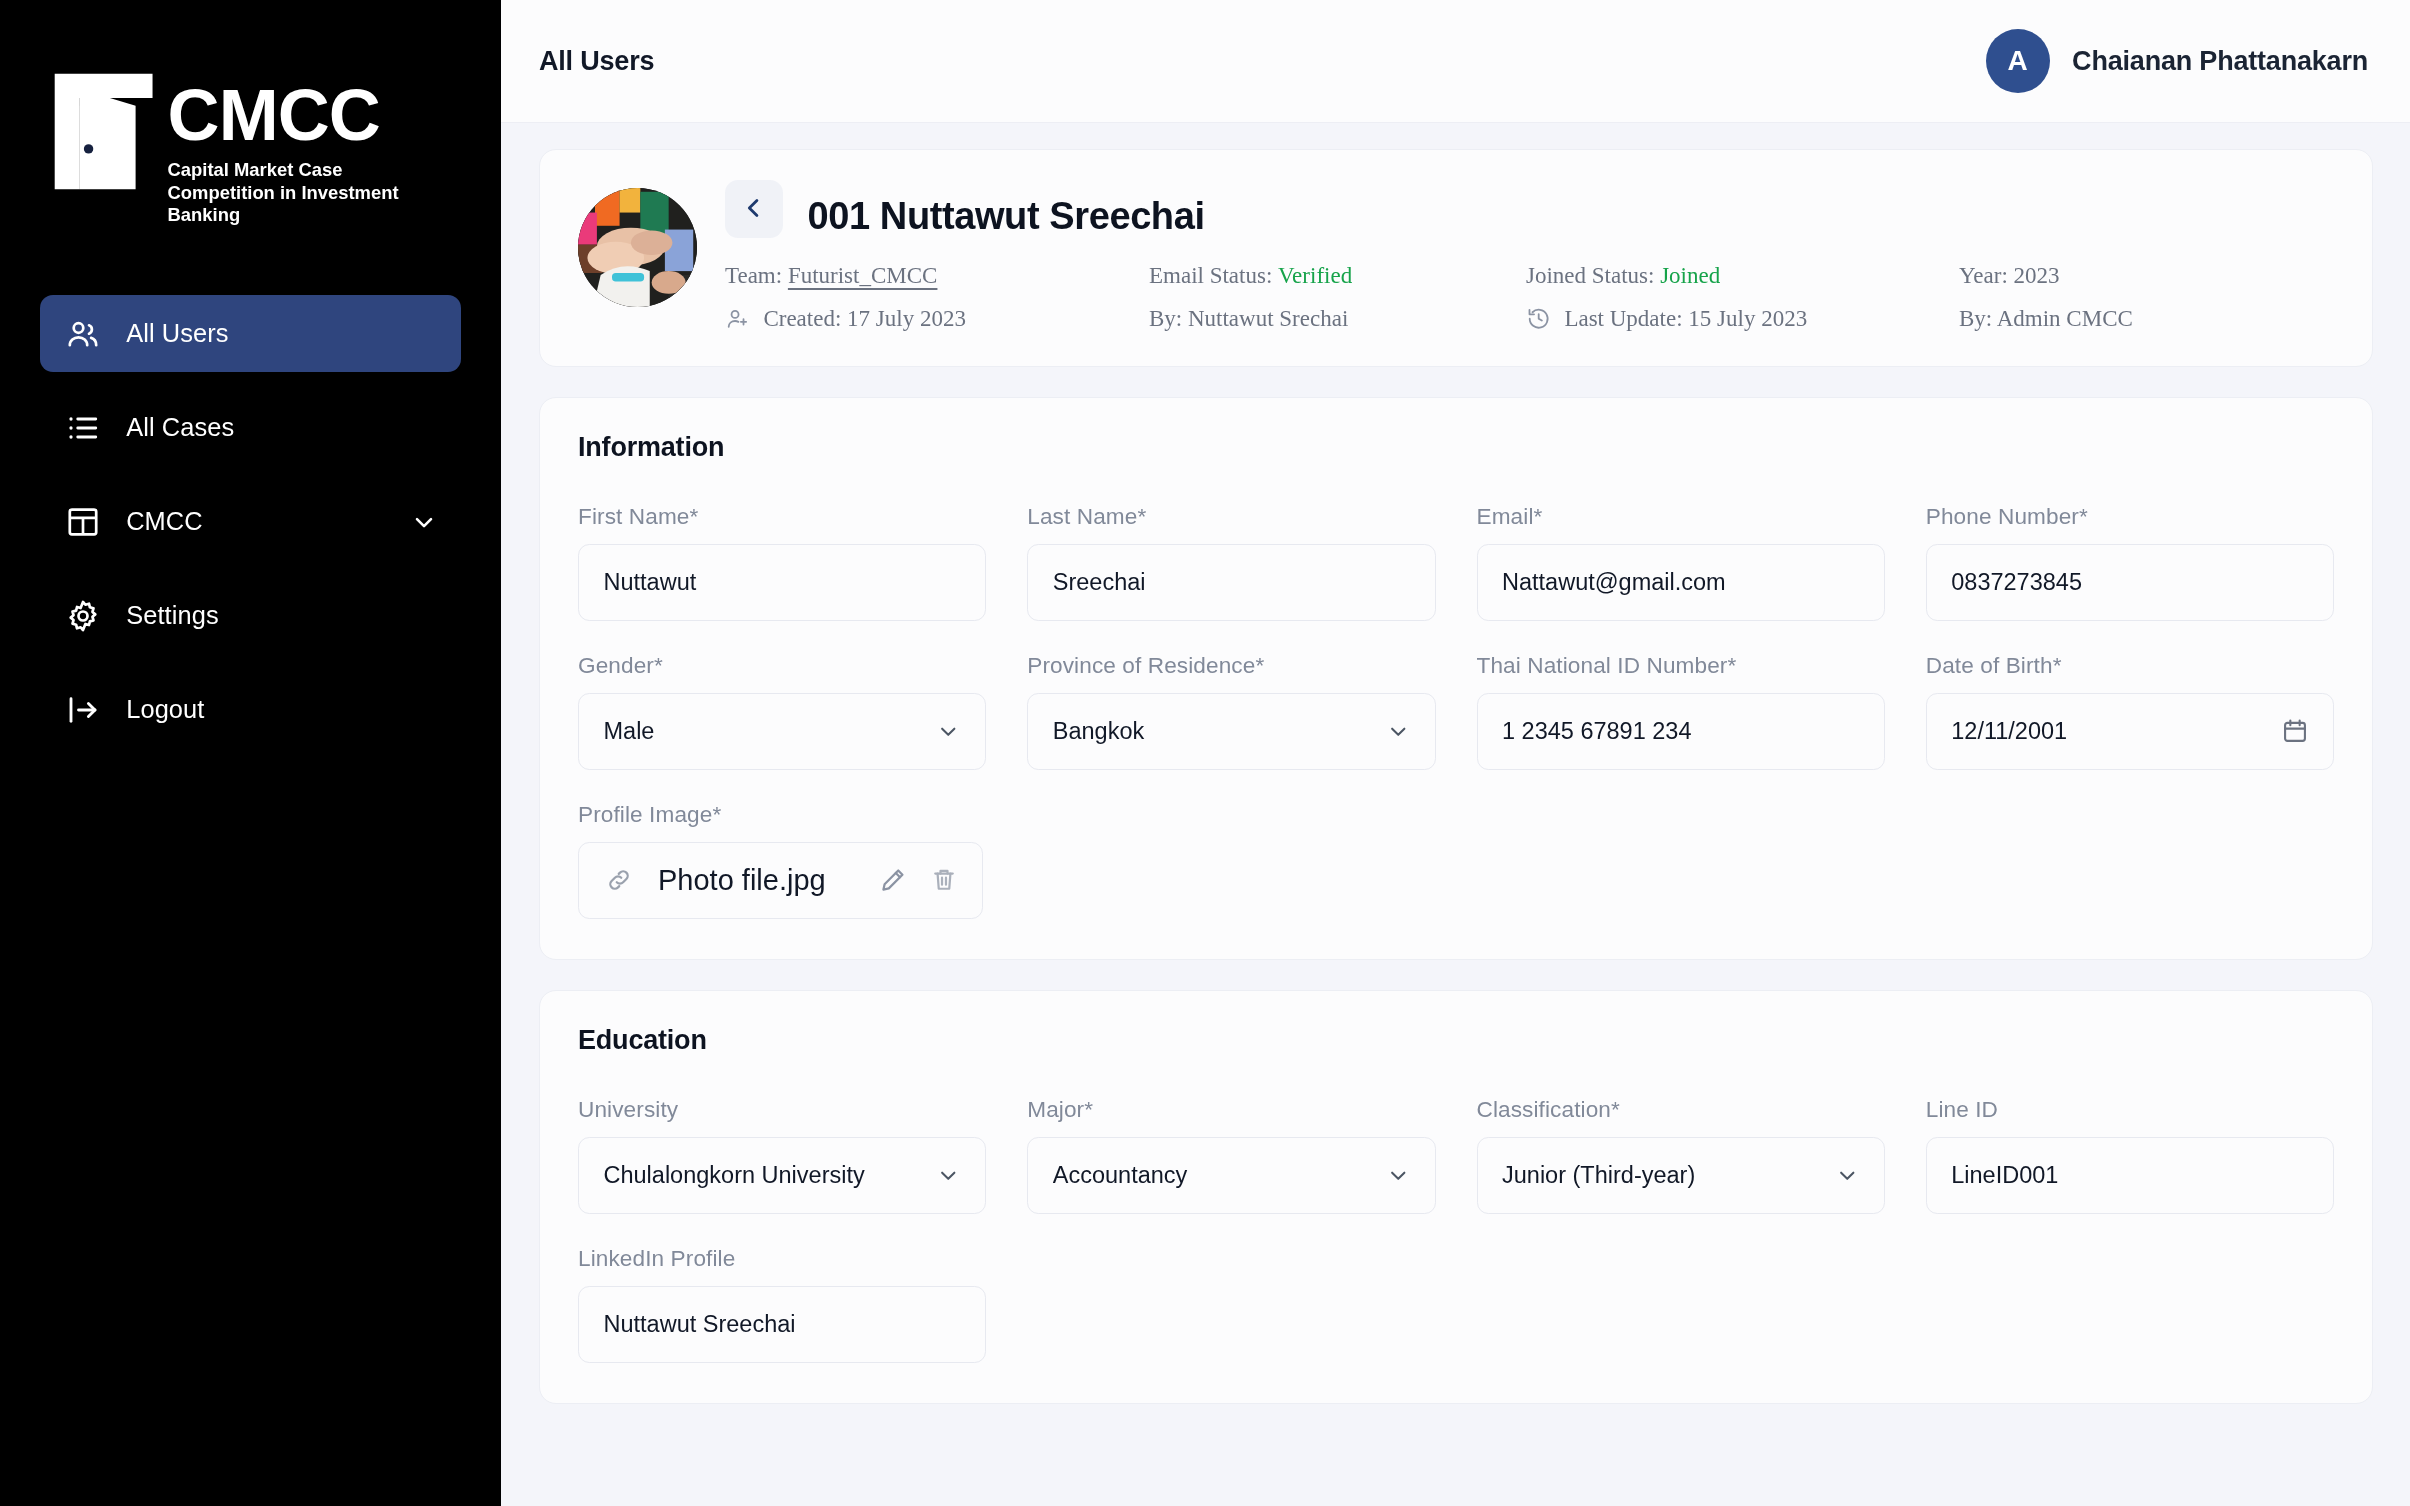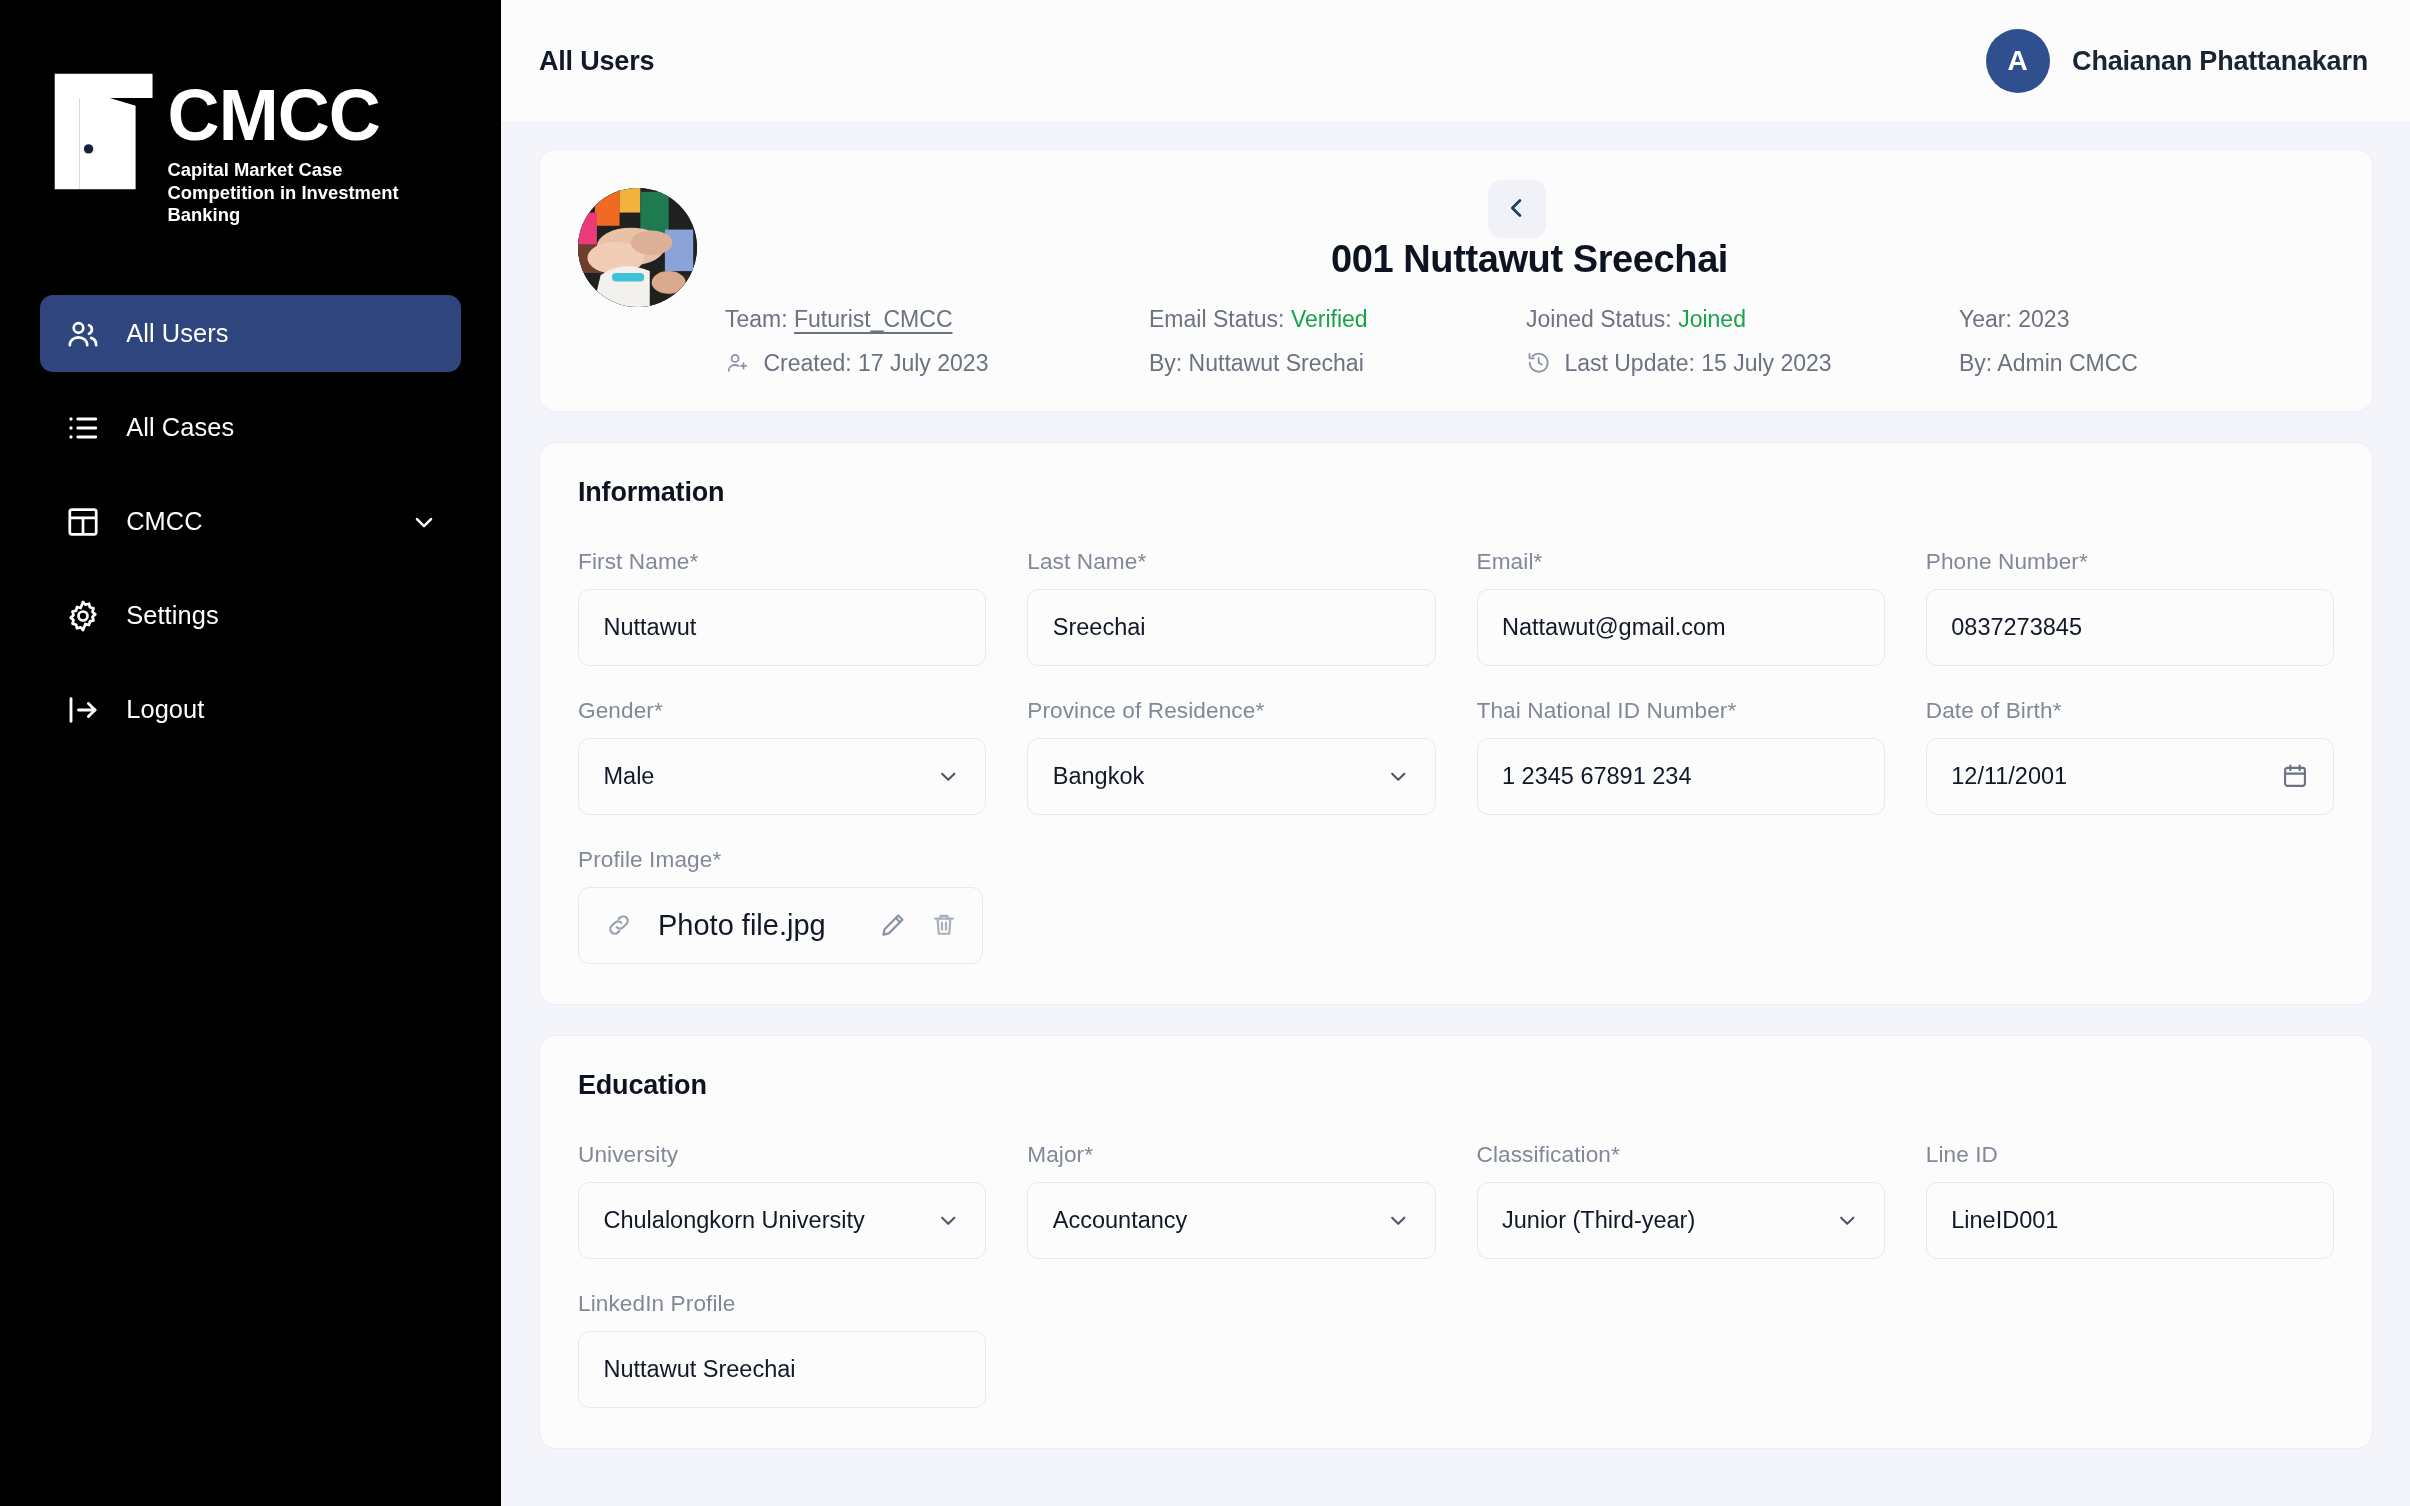--- a/index.html
+++ b/index.html
@@ -73,37 +73,38 @@
   }
 
   
   .profile-card { padding: 30px 38px 34px 38px; display: flex; }
   .profile-photo {
     width: 119px; height: 119px; border-radius: 50%;
     flex: 0 0 119px; overflow: hidden; margin-right: 28px; margin-top: 7.5px;
     background: #2b2b2b;
   }
   .profile-body { flex: 1 1 auto; min-width: 0; }
-  .profile-head { display: flex; align-items: center; margin-bottom: 24.5px; flex-direction: column; }
+  .profile-head { display: flex; align-items: flex-end; margin-bottom: 24.5px; }
   .back-btn {
     width: 58px; height: 58px; border-radius: 13px;
     background: #f0f2f7; border: none; cursor: pointer;
     display: flex; align-items: center; justify-content: center;
     margin-right: 24.5px;
   }
   .profile-name { font-size: 38px; font-weight: 700; color: #0d1320; letter-spacing: -0.4px; }
 
   .meta-grid {
     display: grid;
     grid-template-columns: 424px 377px 433px 1fr;
     row-gap: 17px;
   }
   .meta-cell {
     font-size: 23px; color: #6b7280; display: flex; align-items: center;
     white-space: nowrap;
+    font-family: Liberation Serif, serif;
   }
   .meta-cell .mi { margin-right: 13px; display: flex; align-items: center; flex: 0 0 auto; }
   .meta-link { color: #6b7280; text-decoration: underline; text-underline-offset: 4.7px; }
   .ok { color: #16a34a; }
 
   
   .section-card { padding: 34px 38px 40px 38px; }
   .section-title { font-size: 27px; font-weight: 700; color: #0d1320; margin-bottom: 41px; letter-spacing: -0.2px; }
   .form-grid {
     display: grid;

